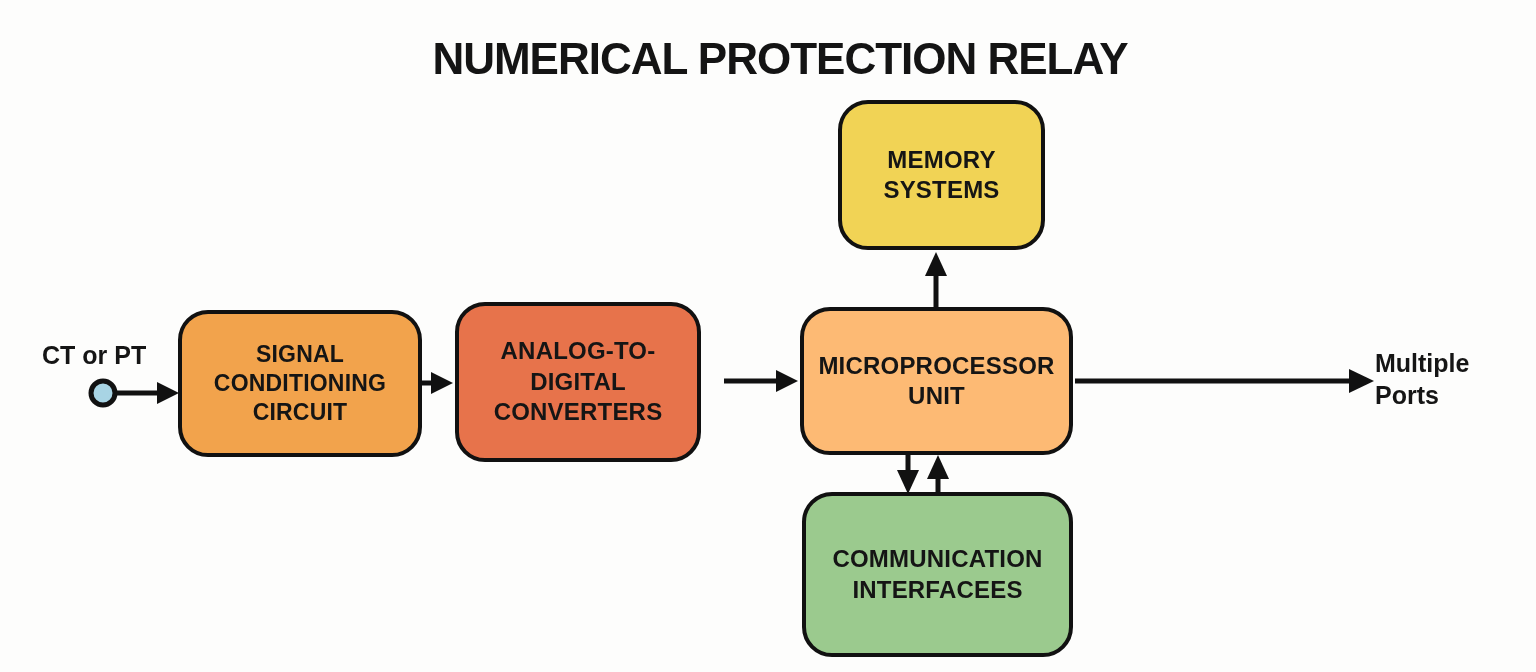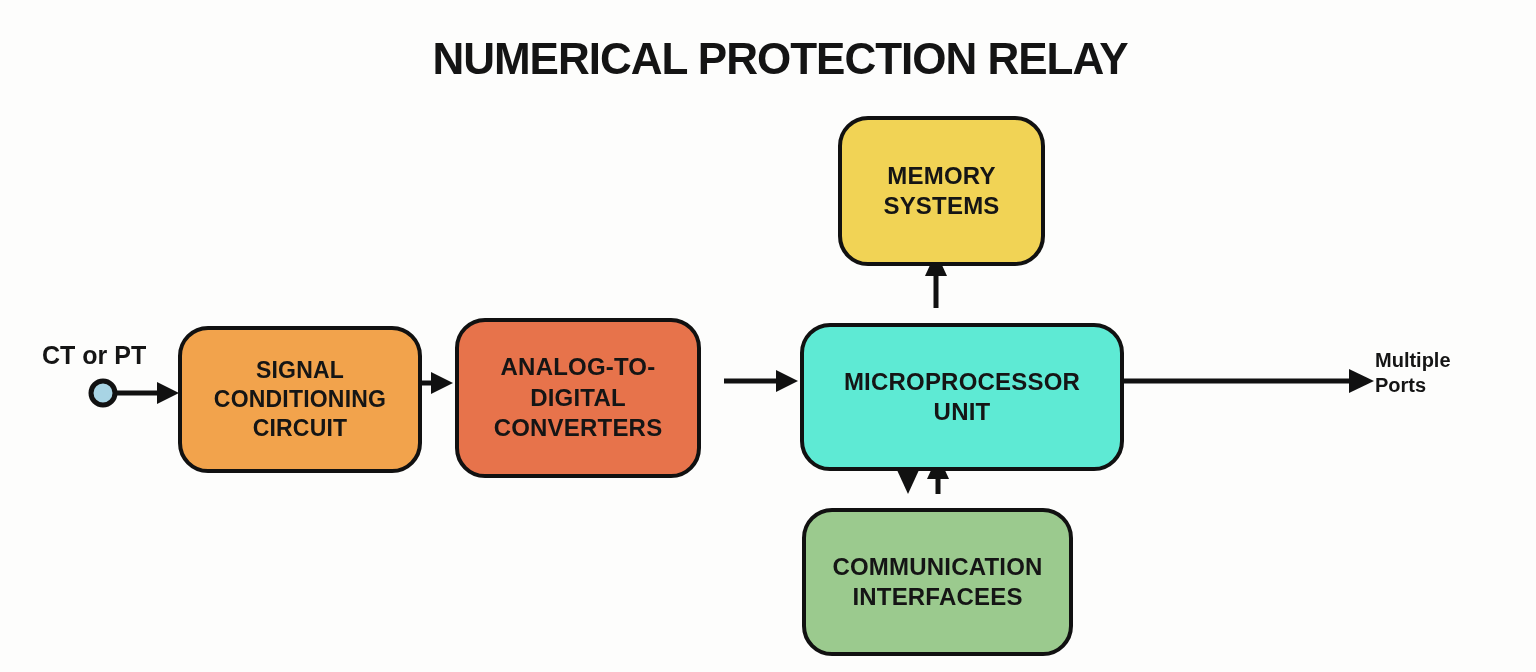--- a/index.html
+++ b/index.html
@@ -40,35 +40,34 @@
     display: flex;
     align-items: center;
     justify-content: center;
     text-align: center;
     font-weight: bold;
     font-size: 24px;
     line-height: 1.27;
     letter-spacing: 0.2px;
     white-space: pre-line;
     color: #151515;
-    margin-top: 16px;
   }
   .block-signal { left: 178px; top: 310px; width: 244px; height: 147px; background: #F2A34C; font-size: 23px; }
   .block-adc    { left: 455px; top: 302px; width: 246px; height: 160px; background: #E7734B; }
-  .block-mpu    { left: 800px; top: 307px; width: 324px; height: 148px; background: #5eead4; }
+  .block-mpu    { left: 800px; top: 307px; width: 273px; height: 148px; background: #fdba74; }
   .block-memory { left: 838px; top: 100px; width: 207px; height: 150px; background: #F1D355; }
-  .block-comm   { left: 802px; top: 492px; width: 271px; height: 148px; background: #9BCA8E; }
+  .block-comm   { left: 802px; top: 492px; width: 271px; height: 165px; background: #9BCA8E; }
   .side-label {
     position: absolute;
     font-weight: bold;
     white-space: pre-line;
     color: #151515;
   }
   .input-label  { left: 42px;   top: 341px; width: 140px; font-size: 25px; }
-  .output-label { left: 1375px; top: 348px; width: 115px; font-size: 20px; line-height: 1.26; }
+  .output-label { left: 1375px; top: 348px; width: 115px; font-size: 25px; line-height: 1.26; }
 </style>
 </head>
 <body>
 
 <div class="canvas">
 
   <div class="diagram-title">NUMERICAL PROTECTION RELAY</div>
 
   <svg class="connector-layer" width="1536" height="672" viewBox="0 0 1536 672" xmlns="http://www.w3.org/2000/svg">
 

